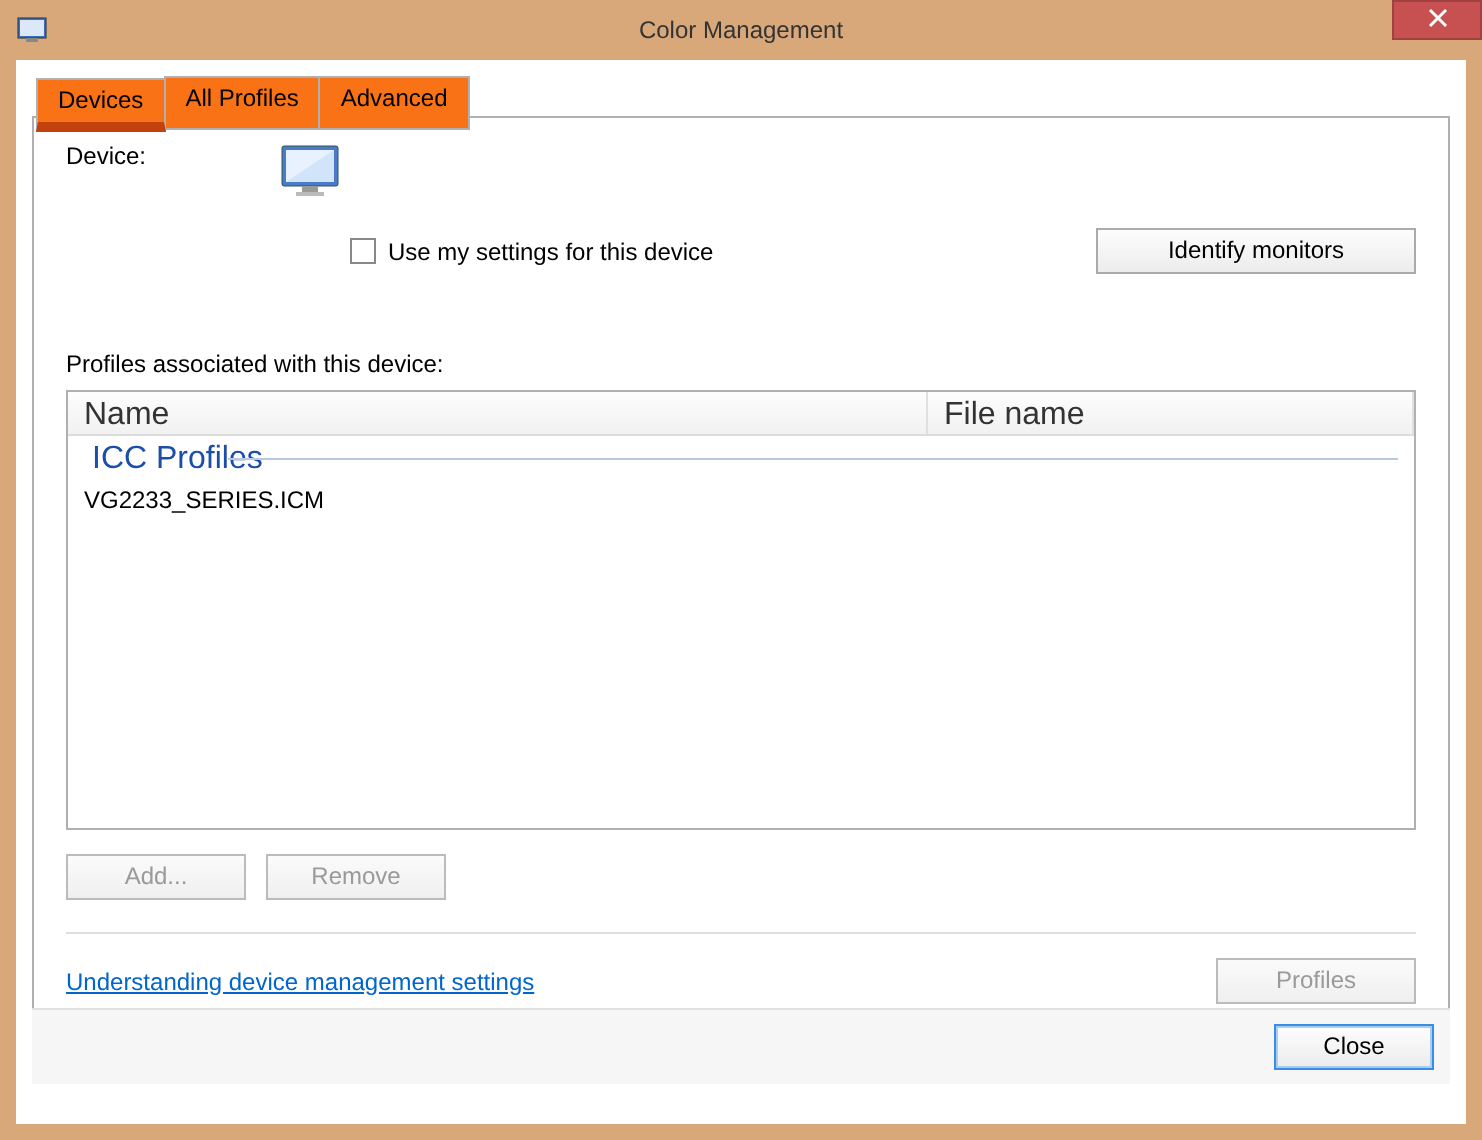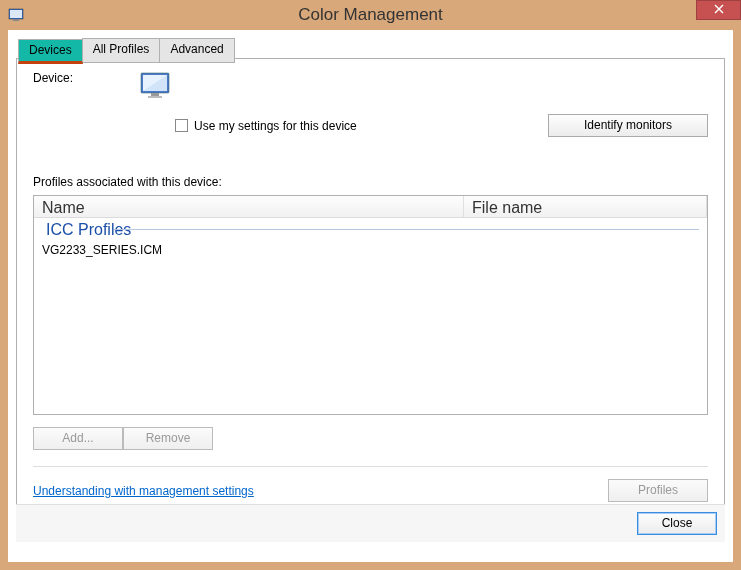--- a/index.html
+++ b/index.html
@@ -28,21 +28,21 @@
   .titlebar .app-icon {
     width: 16px; height: 16px;
     margin-left: 8px;
     display: inline-block;
   }
   .titlebar .title-text {
     position: absolute;
     left: 0; right: 0;
     text-align: center;
     color: #333;
-    font-size: 17px;
+    font-size: 12px;
     pointer-events: none;
   }
   .close-btn {
     position: absolute;
     right: 0; top: 0;
     width: 45px; height: 20px;
     background: #c75050;
     border: 1px solid #a04040;
     display: flex;
     align-items: center;
@@ -59,28 +59,28 @@
   .tabs {
     position: absolute;
     top: 8px;
     left: 10px;
     display: flex;
     z-index: 2;
   }
   .tab {
     padding: 3px 10px;
     border: 1px solid #b0b0b0;
-    background: #e5e5e5;
+    background: #f97316;
     font-size: 12px;
     margin-right: -1px;
     cursor: default;
   }
   .tab.active {
-    background: #14b8a6;
-    border-bottom: 3px solid #c2410c;
+    background: #f97316;
+    border-bottom: 5px solid #c2410c;
     position: relative;
     top: 1px;
     padding-bottom: 4px;
   }
   .tab-panel {
     position: absolute;
     top: 28px;
     left: 8px;
     right: 8px;
     bottom: 48px;
@@ -172,20 +172,21 @@
   }
   .lv-row {
     display: flex;
     padding: 2px 0;
   }
   .lv-cell-name { width: 430px; padding-left: 12px; }
   .lv-cell-file { flex: 1; padding-left: 8px; }
   .button-row {
     display: flex;
     margin-top: 12px;
+    gap: 10px;
   }
   .btn {
     height: 23px;
     border: 1px solid #bbb;
     background: linear-gradient(#fbfbfb,#efefef);
     text-align: center;
     line-height: 21px;
     font-size: 12px;
     cursor: default;
   }
@@ -304,21 +305,21 @@
         </div>
 
         <div class="button-row">
           <div class="btn btn-add disabled">Add...</div>
           <div class="btn btn-remove disabled">Remove</div>
         </div>
 
         <hr class="hr">
 
         <div class="footer-row">
-          <span class="link">Understanding with management settings</span>
+          <span class="link">Understanding device management settings</span>
           <div class="btn btn-profiles disabled">Profiles</div>
         </div>
 
       </div>
     </div>
 
     <div class="bottom-bar">
       <div class="btn-close">Close</div>
     </div>
 

